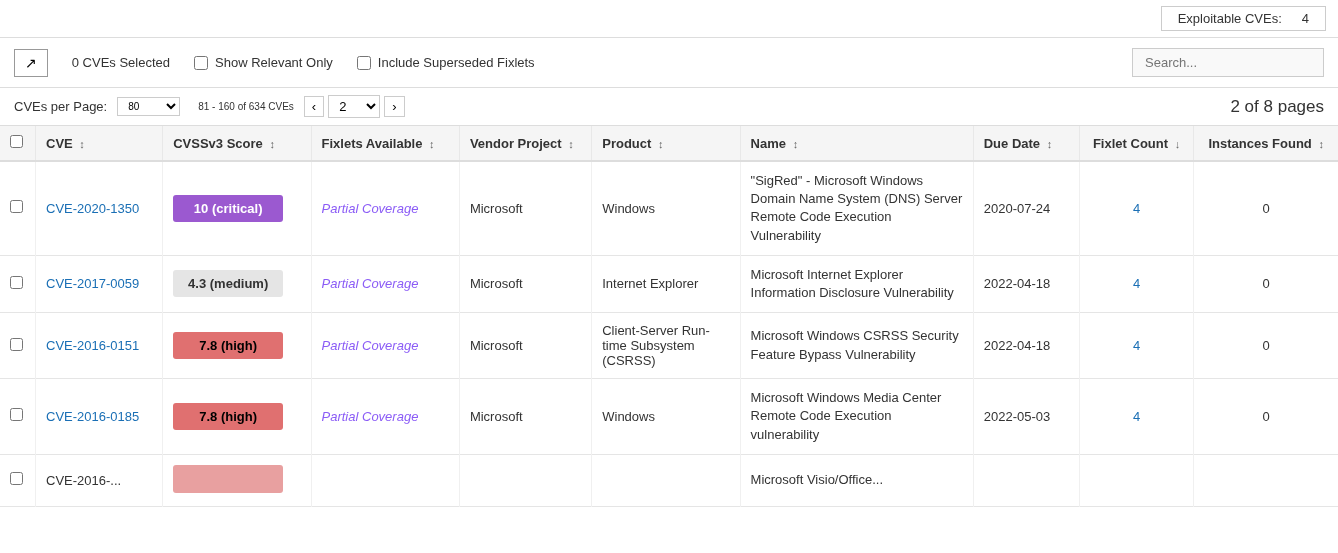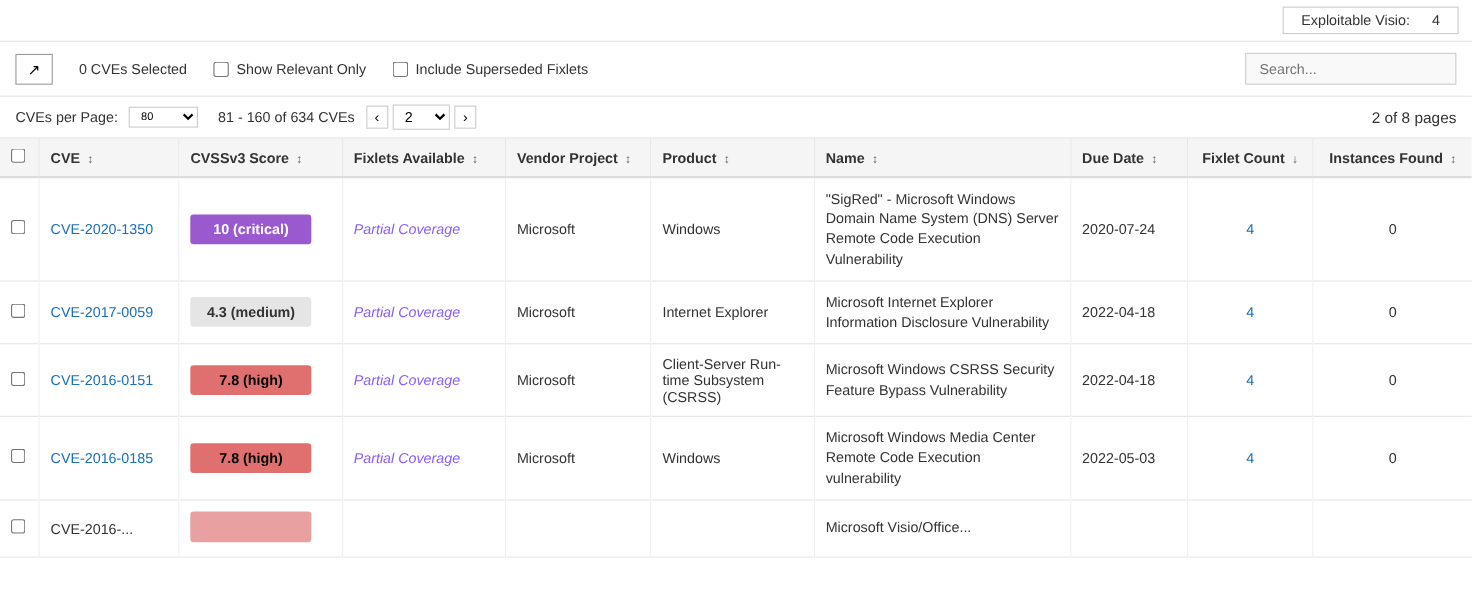--- a/index.html
+++ b/index.html
@@ -69,21 +69,21 @@
     }
     .per-page-label { font-size: 13px; }
     .per-page-select {
       border: 1px solid #ccc;
       padding: 2px 18px 2px 6px;
       font-size: 10px;
       background: #fff;
       cursor: pointer;
       appearance: auto;
     }
-    .page-range { font-size: 13px; color: #333; margin-left: 8px; }
+    .page-range { font-size: 10px; color: #333; margin-left: 8px; }
     .page-nav {
       display: flex;
       align-items: center;
       gap: 4px;
     }
     .page-btn {
       border: 1px solid #ccc;
       background: #fff;
       padding: 2px 7px;
       cursor: pointer;
@@ -92,21 +92,21 @@
     .page-num-select {
       border: 1px solid #ccc;
       padding: 2px 16px 2px 6px;
       font-size: 13px;
       background: #fff;
       cursor: pointer;
       appearance: auto;
     }
     .pages-total {
       margin-left: auto;
-      font-size: 14px;
+      font-size: 17px;
       color: #333;
     }
 
     table {
       width: 100%;
       border-collapse: collapse;
       font-size: 13px;
     }
     thead tr {
       background: #f5f5f5;
@@ -165,21 +165,21 @@
     .instances-col { width: 110px; text-align: center; }
 
     .partial-coverage { color: #8b5cf6; font-style: italic; }
     .num-center { text-align: center; }
   </style>
 </head>
 <body>
 
 <div class="top-bar">
   <div class="exploitable-box">
-    <span>Exploitable Visio:</span>
+    <span>Exploitable CVEs:</span>
     <span>4</span>
   </div>
 </div>
 
 <div class="toolbar">
   <button class="export-btn">
     <span style="font-size:14px;">↗</span>
   </button>
   <span class="cves-selected">0 CVEs Selected</span>
 

